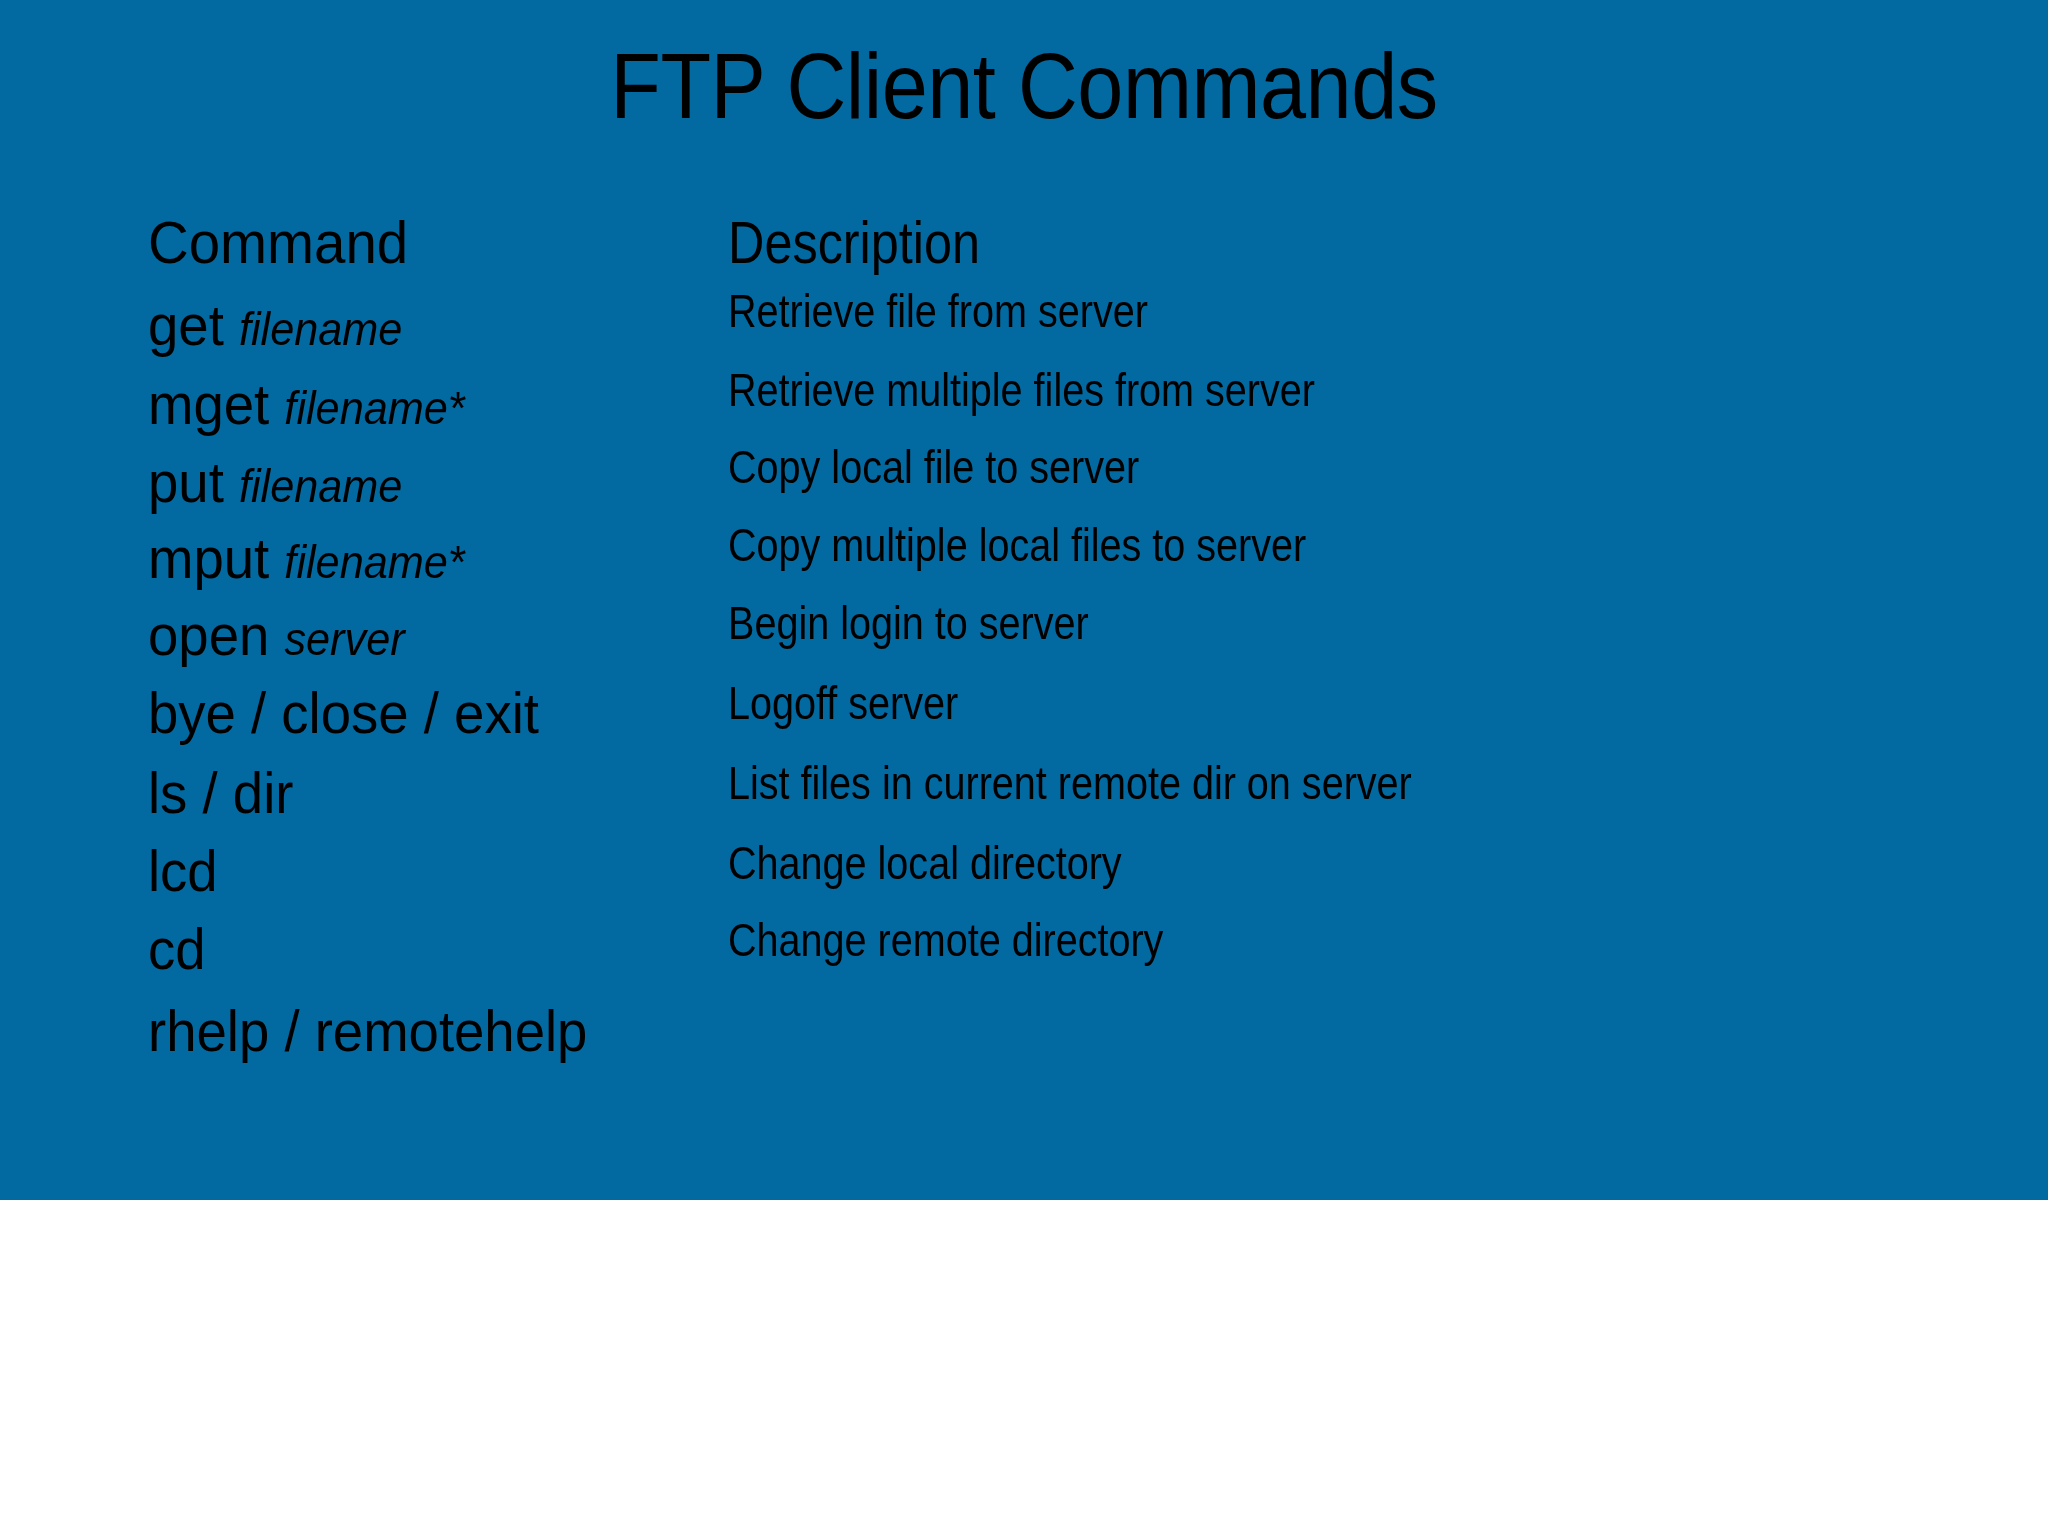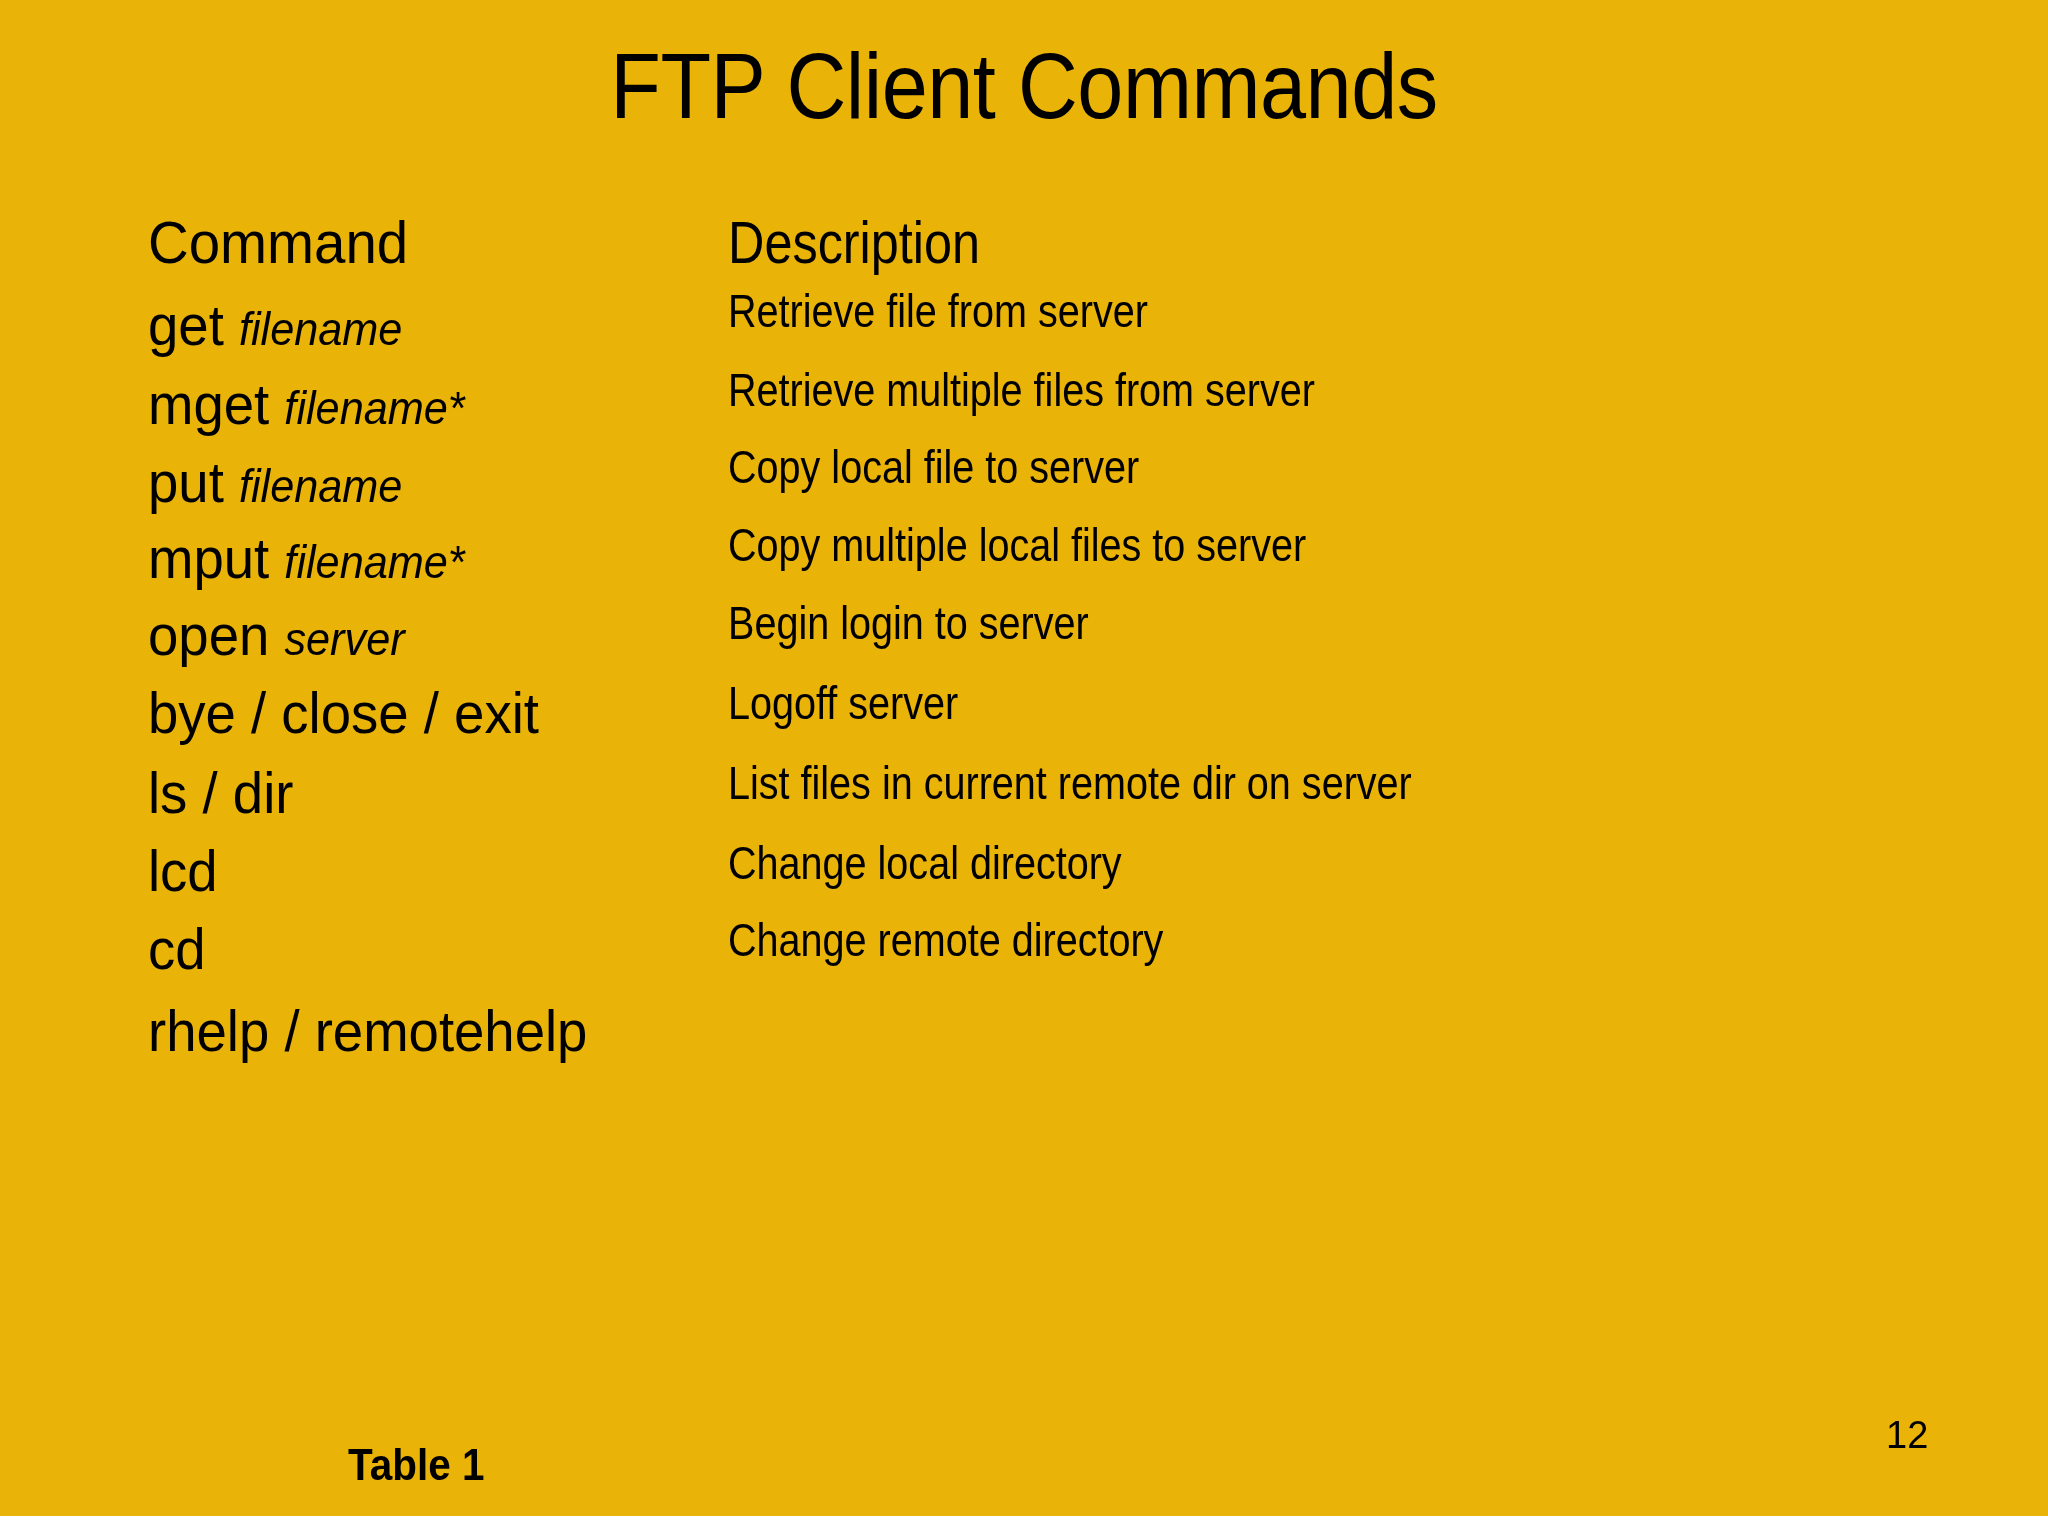--- a/index.html
+++ b/index.html
@@ -3,22 +3,22 @@
 <meta charset="utf-8">
 <style>
   html, body {
     margin: 0;
     padding: 0;
     background: #ffffff;
   }
   #slide {
     position: relative;
     width: 2048px;
-    height: 1516px;
-    background: #eab308;
+    height: 1200px;
+    background: #0369a1;
     overflow: hidden;
     font-family: "Liberation Sans", sans-serif;
     color: #000000;
   }
 
   
   #slide-title {
     position: absolute;
     left: 0;
     top: 38px;

